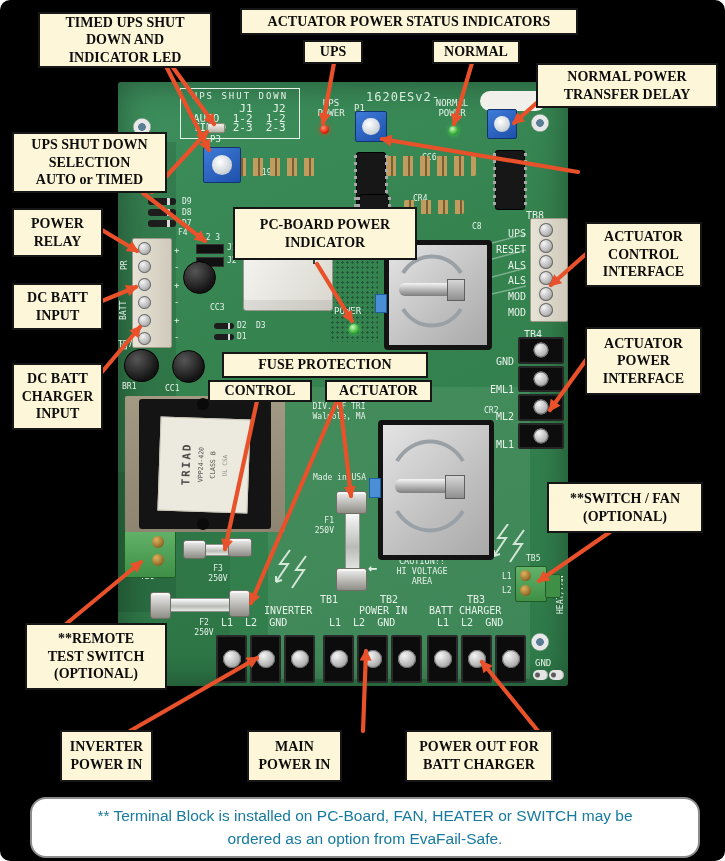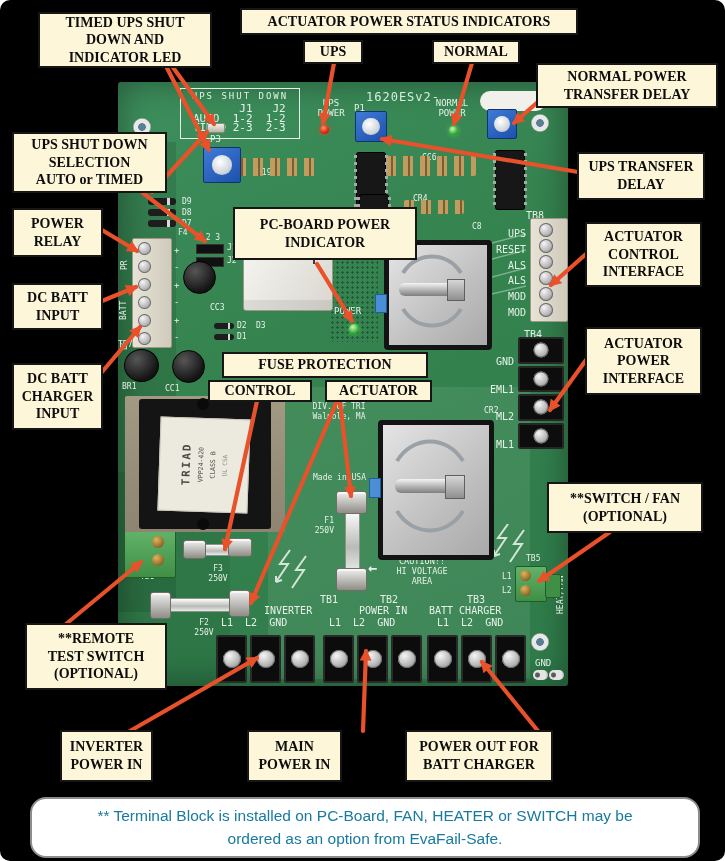--- a/index.html
+++ b/index.html
@@ -406,22 +406,20 @@
   </svg>
 
   <div class="co" style="left:240px;top:8px;width:338px;height:27px;">ACTUATOR POWER STATUS INDICATORS</div>
   <div class="co" style="left:38px;top:12px;width:174px;height:56px;">TIMED UPS SHUT
 DOWN AND
 INDICATOR LED</div>
   <div class="co" style="left:303px;top:40px;width:60px;height:24px;">UPS</div>
   <div class="co" style="left:432px;top:40px;width:88px;height:24px;">NORMAL</div>
   <div class="co" style="left:536px;top:63px;width:182px;height:45px;">NORMAL POWER
 TRANSFER DELAY</div>
-  <div class="co" style="left:577px;top:152px;width:128px;height:48px;">UPS TRANSFER
-DELAY</div>
   <div class="co" style="left:12px;top:132px;width:155px;height:61px;">UPS SHUT DOWN
 SELECTION
 AUTO or TIMED</div>
   <div class="co" style="left:12px;top:208px;width:91px;height:49px;">POWER
 RELAY</div>
   <div class="co" style="left:12px;top:283px;width:91px;height:47px;">DC BATT
 INPUT</div>
   <div class="co" style="left:12px;top:363px;width:91px;height:67px;">DC BATT
 CHARGER
 INPUT</div>

